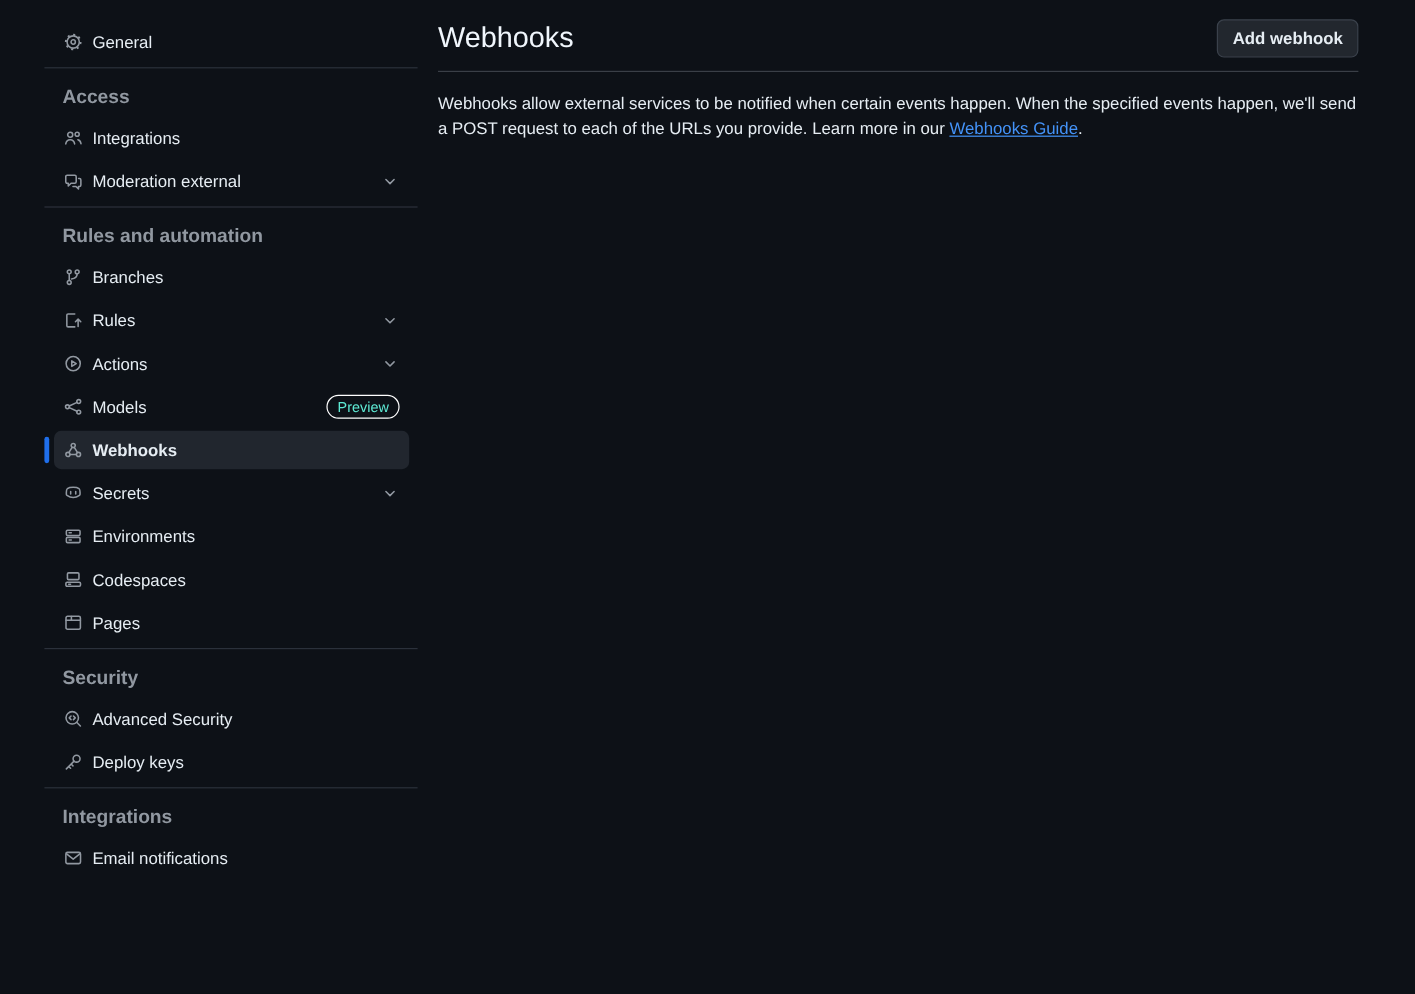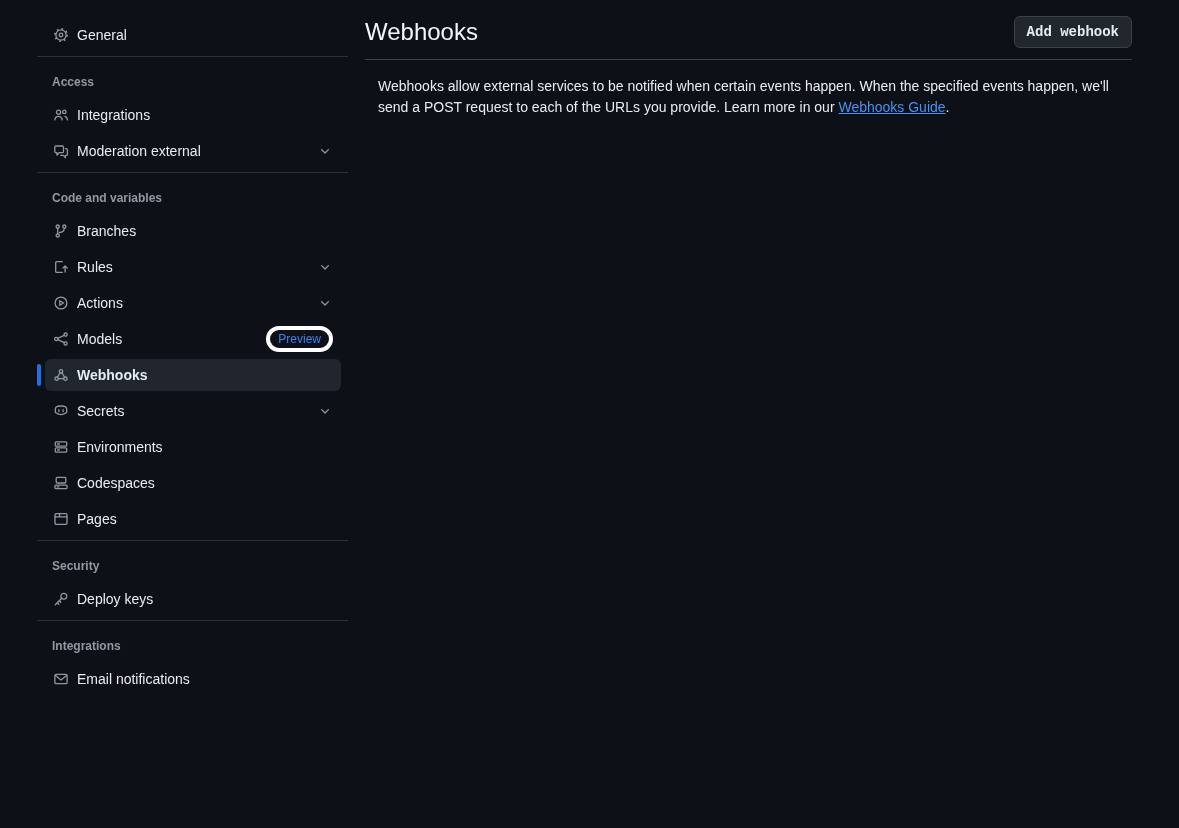--- a/index.html
+++ b/index.html
@@ -19,21 +19,21 @@
     width: 348px;
     flex-shrink: 0;
     padding-top: 15px;
   }
   .section-divider {
     border-top: 1px solid #2b313b;
     margin: 5px 0 0 37px;
   }
   .section-label {
     margin: 17px 8px 9px 52px;
-    font-size: 12px;
+    font-size: 16px;
     font-weight: 700;
     color: #9198a1;
     line-height: 16px;
   }
   .nav-item {
     position: relative;
     display: flex;
     align-items: center;
     height: 32px;
     margin: 4px 7px 0 45px;
@@ -63,22 +63,22 @@
   .nav-chevron {
     display: flex;
     margin-left: auto;
     width: 16px; height: 16px;
     color: #9198a1;
   }
   .badge {
     margin-left: auto;
     font-size: 12px;
     line-height: 16px;
-    color: #3b82f6;
-    border: 4px solid #ffffff;
+    color: #5eead4;
+    border: 1px solid #ffffff;
     border-radius: 999px;
     padding: 1px 8px;
     white-space: nowrap;
     text-align: right;
   }
 
   
   .content {
     flex: 1;
     padding: 0 47px 0 17px;
@@ -100,26 +100,26 @@
   }
   .btn {
     height: 32px;
     padding: 0 12px;
     background: #22272e;
     color: #e6edf3;
     border: 1px solid #3a414b;
     border-radius: 6px;
     font-size: 14px;
     font-weight: 700;
-    font-family: Liberation Mono, monospace;
+    font-family: Liberation Sans, sans-serif;
     cursor: pointer;
     white-space: nowrap;
   }
   .description {
-    margin: 16px 13px 0;
+    margin: 16px 0 0;
     line-height: 21px;
     color: #e6edf3;
     max-width: 770px;
   }
   .description a {
     color: #4493f8;
     text-decoration: underline;
     cursor: pointer;
   }
 </style>
@@ -159,21 +159,21 @@
           </svg>
         </span>
         <span class="nav-label">Moderation external</span>
         <span class="nav-chevron">
           <svg viewBox="0 0 16 16" fill="none" stroke="currentColor" stroke-width="1.3" stroke-linecap="round" stroke-linejoin="round">
             <path d="M4.6 6.6L8 10l3.4-3.4"></path>
           </svg>
         </span>
       </div>
       <div class="section-divider"></div>
-      <div class="section-label">Code and variables</div>
+      <div class="section-label">Rules and automation</div>
       <div class="nav-item">
         <span class="nav-icon">
           <svg viewBox="0 0 16 16" fill="none" stroke="currentColor" stroke-width="1.3" stroke-linecap="round" stroke-linejoin="round">
             <circle cx="4.7" cy="3.6" r="1.6"></circle>
             <circle cx="11.3" cy="3.6" r="1.6"></circle>
             <circle cx="4.7" cy="12.4" r="1.6"></circle>
             <path d="M4.7 5.2v5.6"></path>
             <path d="M11.3 5.2c0 2.7-2.4 4.1-4.8 4.3"></path>
           </svg>
         </span>
@@ -268,20 +268,30 @@
         <span class="nav-icon">
           <svg viewBox="0 0 16 16" fill="none" stroke="currentColor" stroke-width="1.3" stroke-linecap="round" stroke-linejoin="round">
             <rect x="2" y="2.6" width="12" height="10.8" rx="1.3"></rect>
             <path d="M2 5.8h12M6.5 2.8v3"></path>
           </svg>
         </span>
         <span class="nav-label">Pages</span>
       </div>
       <div class="section-divider"></div>
       <div class="section-label">Security</div>
+      <div class="nav-item">
+        <span class="nav-icon">
+          <svg viewBox="0 0 16 16" fill="none" stroke="currentColor" stroke-width="1.3" stroke-linecap="round" stroke-linejoin="round">
+            <circle cx="7.2" cy="7.2" r="5.2"></circle>
+            <path d="M11.1 11.1l2.9 2.9"></path>
+            <path d="M6.2 5.7L4.7 7.2l1.5 1.5M8.2 5.7l1.5 1.5-1.5 1.5"></path>
+          </svg>
+        </span>
+        <span class="nav-label">Advanced Security</span>
+      </div>
       <div class="nav-item">
         <span class="nav-icon">
           <svg viewBox="0 0 16 16" fill="none" stroke="currentColor" stroke-width="1.3" stroke-linecap="round" stroke-linejoin="round">
             <circle cx="10.8" cy="5.2" r="2.9"></circle>
             <path d="M8.7 7.3L2.3 13.7M4.3 11.7l1.5 1.5M6.3 9.7l1.5 1.5"></path>
           </svg>
         </span>
         <span class="nav-label">Deploy keys</span>
       </div>
       <div class="section-divider"></div>

